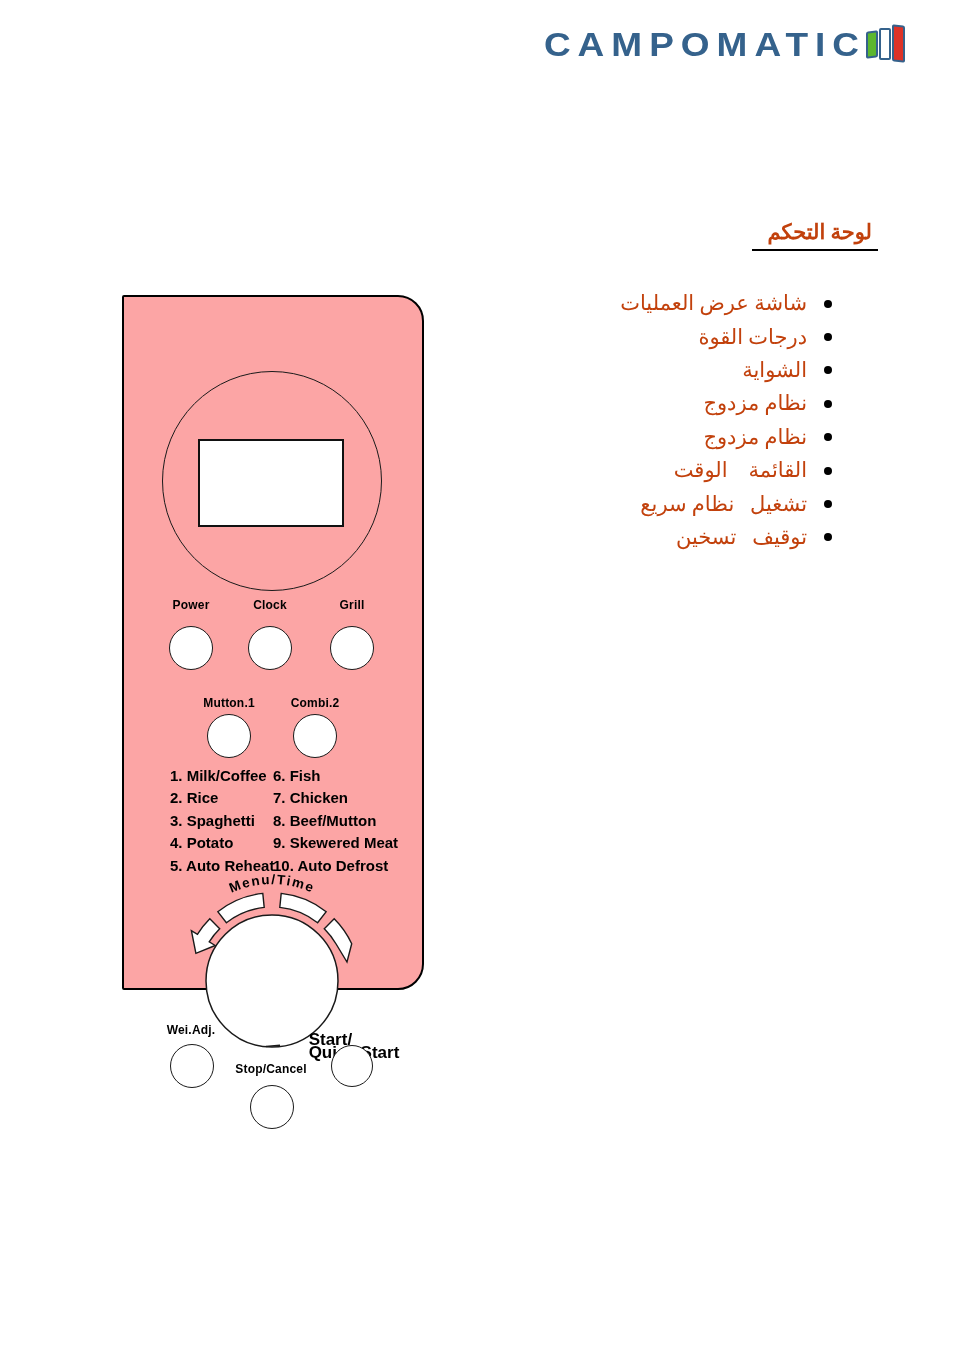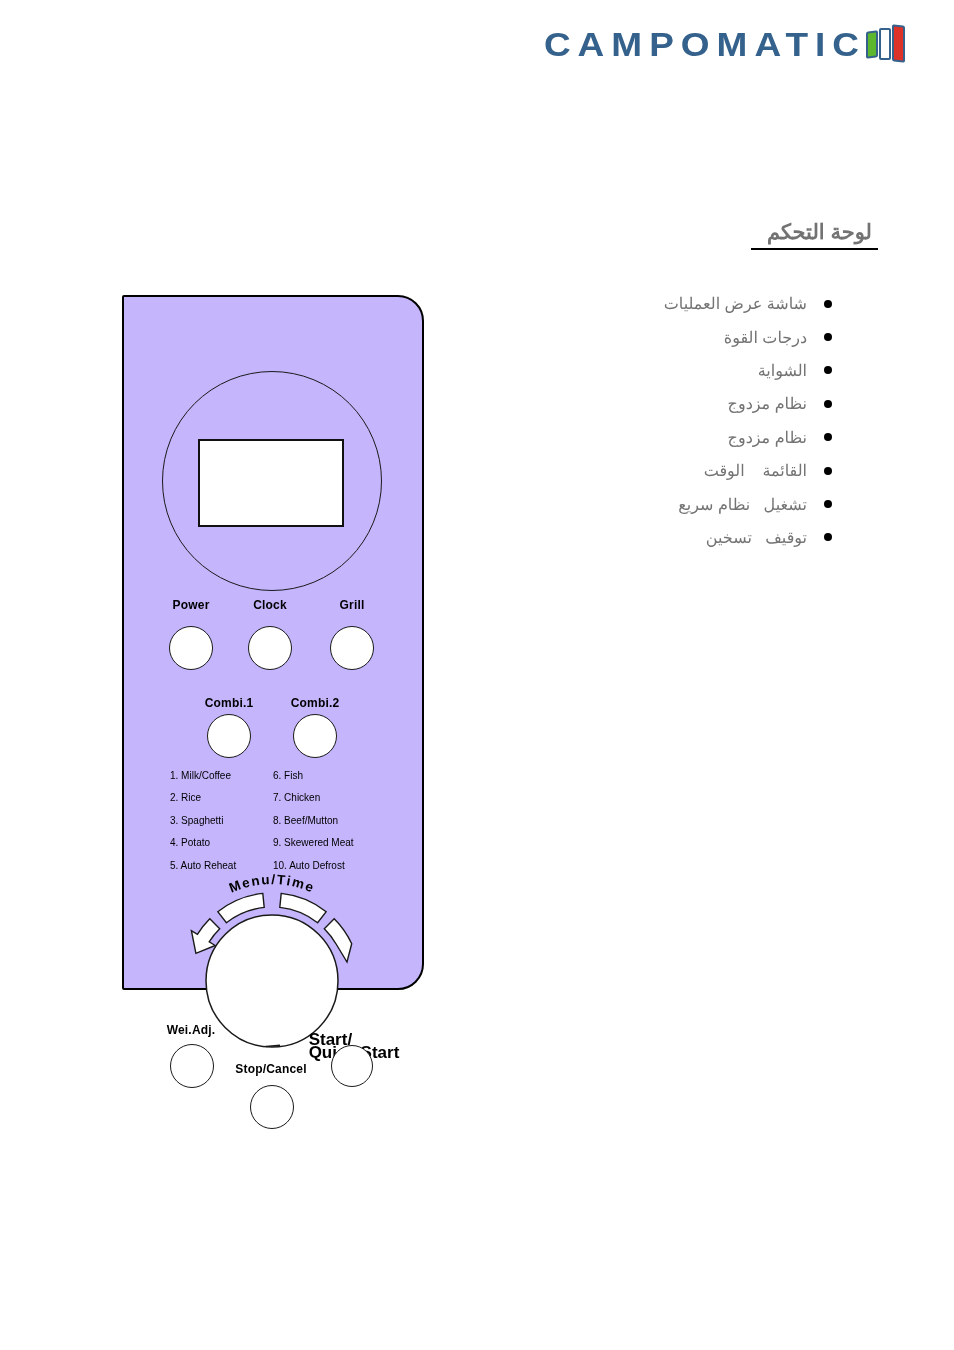--- a/index.html
+++ b/index.html
@@ -10,41 +10,41 @@
   .logo { position:absolute; top:24px; right:40px; display:flex; align-items:center; }
   .logo-text { font-family:"Liberation Sans", sans-serif; font-weight:bold; font-size:37px;
                letter-spacing:7px; color:#35628c; transform:scaleY(0.88); transform-origin:center; }
   .flag { position:relative; width:48px; height:42px; }
   .flag span { position:absolute; border:2px solid #35628c; border-radius:2px; }
   .flag .g { left:0;  top:7px; width:12px; height:27px; background:#5cb72e; transform:skewY(-8deg); }
   .flag .w { left:13px; top:4px; width:12px; height:32px; background:#ffffff; }
   .flag .r { left:26px; top:1px; width:13px; height:37px; background:#dd3227; transform:skewY(6deg); }
 
   
-  .ar { font-family:Liberation Sans, sans-serif; direction:rtl; color:#737373; }
+  .ar { font-family:Liberation Serif, serif; direction:rtl; color:#c2410c; }
   .heading { position:absolute; top:220px; right:76px; font-size:21px; font-weight:bold;
              border-bottom:2.5px solid #000; padding:0 6px 4px 16px; }
   .bullet-list { position:absolute; top:287px; right:122px; }
-  .ar-item { display:flex; direction:rtl; align-items:center; height:33.4px; font-size:16px; }
+  .ar-item { display:flex; direction:rtl; align-items:center; height:33.4px; font-size:21px; }
   .ar-item .dot { width:8px; height:8px; background:#000; border-radius:50%; flex:0 0 auto; margin-left:17px; }
   .ar-item .txt { white-space:pre; }
 
   
   .panel { position:absolute; left:122px; top:295px; width:302px; height:695px;
-           border:2px solid #000; border-radius:2px 26px 26px 2px; background:#c4b5fd; }
+           border:2px solid #000; border-radius:2px 26px 26px 2px; background:#fca5a5; }
   .big-circle { position:absolute; left:38px; top:74px; width:220px; height:220px;
                 border:1.5px solid #1a1a1a; border-radius:50%; }
   .display { position:absolute; left:74px; top:142px; width:146px; height:88px;
              border:2px solid #111; background:#fff; }
   .plabel { position:absolute; transform:translateX(-50%); font-weight:bold; font-size:12px;
             white-space:nowrap; color:#000; letter-spacing:0.2px; }
   .btn-circle { position:absolute; width:44px; height:44px; border:1.6px solid #1a1a1a;
                 border-radius:50%; background:#fff; }
   .btn-circle.sm { width:42px; height:42px; }
-  .menu-col { position:absolute; font-weight:normal; font-size:10px; line-height:22.4px;
+  .menu-col { position:absolute; font-weight:bold; font-size:15px; line-height:22.4px;
               white-space:nowrap; color:#000; }
   .dial-svg { position:absolute; left:28px; top:566px; }
   .start-lbl { position:absolute; left:230px; top:736px; transform:translateX(-50%);
                font-weight:bold; font-size:17px; line-height:13px; text-align:left; white-space:nowrap; }
 </style>
 </head>
 <body>
 
 <div class="logo">
   <div class="logo-text">CAMPOMATIC</div>
@@ -97,21 +97,21 @@
   <div class="big-circle"></div>
   <div class="display"></div>
 
   <div class="plabel" style="left:67px;  top:301px;">Power</div>
   <div class="plabel" style="left:146px; top:301px;">Clock</div>
   <div class="plabel" style="left:228px; top:301px;">Grill</div>
   <div class="btn-circle" style="left:45px;  top:329px;"></div>
   <div class="btn-circle" style="left:124px; top:329px;"></div>
   <div class="btn-circle" style="left:206px; top:329px;"></div>
 
-  <div class="plabel" style="left:105px; top:399px;">Combi.1</div>
+  <div class="plabel" style="left:105px; top:399px;">Mutton.1</div>
   <div class="plabel" style="left:191px; top:399px;">Combi.2</div>
   <div class="btn-circle" style="left:83px;  top:417px;"></div>
   <div class="btn-circle" style="left:169px; top:417px;"></div>
 
   <div class="menu-col" style="left:46px; top:468px;">
     <div>1. Milk/Coffee</div>
     <div>2. Rice</div>
     <div>3. Spaghetti</div>
     <div>4. Potato</div>
     <div>5. Auto Reheat</div>

